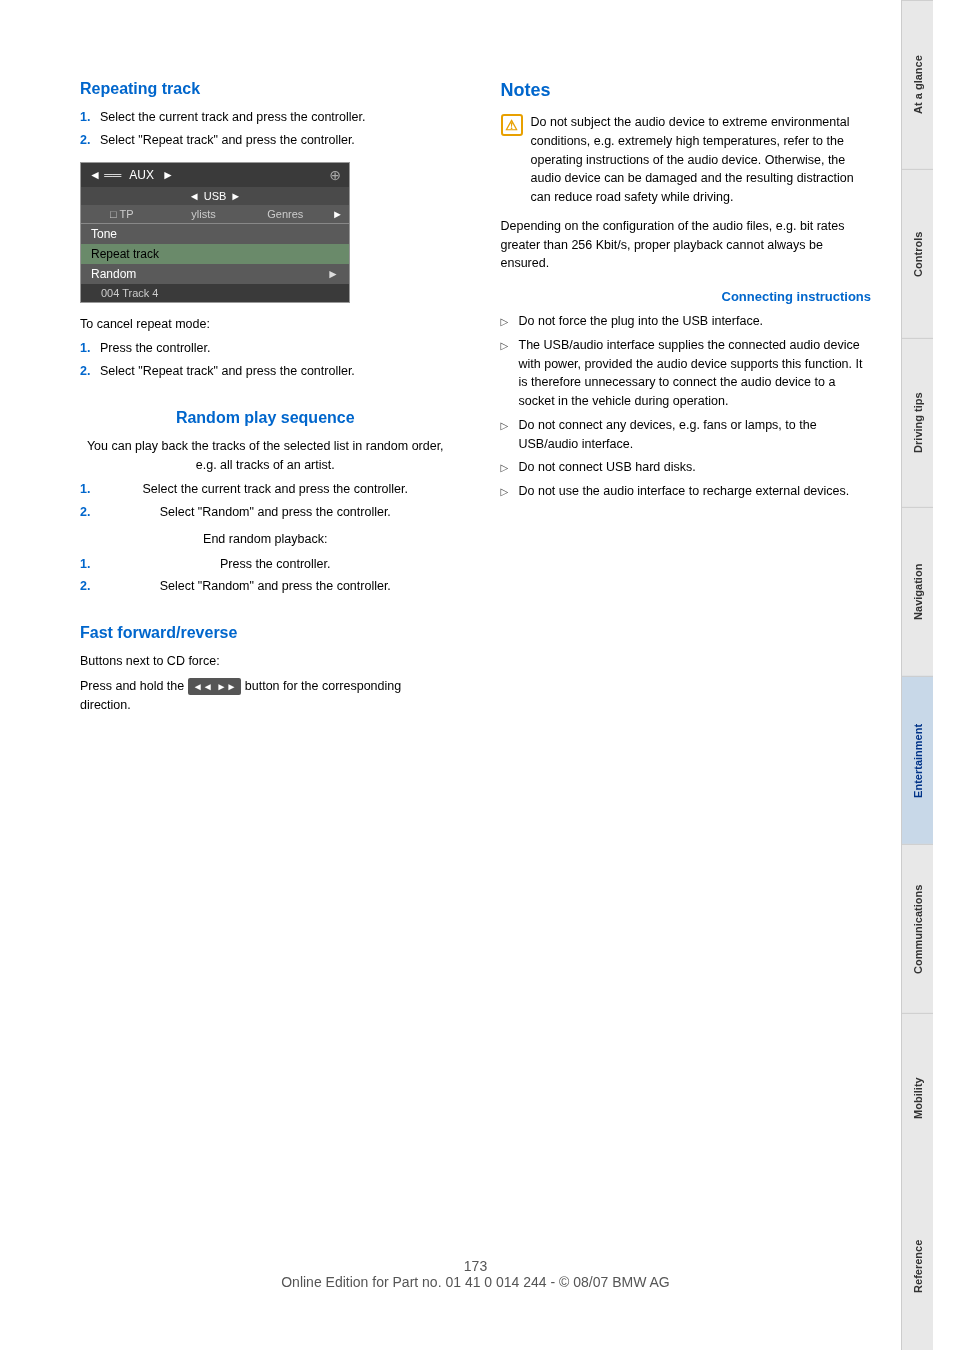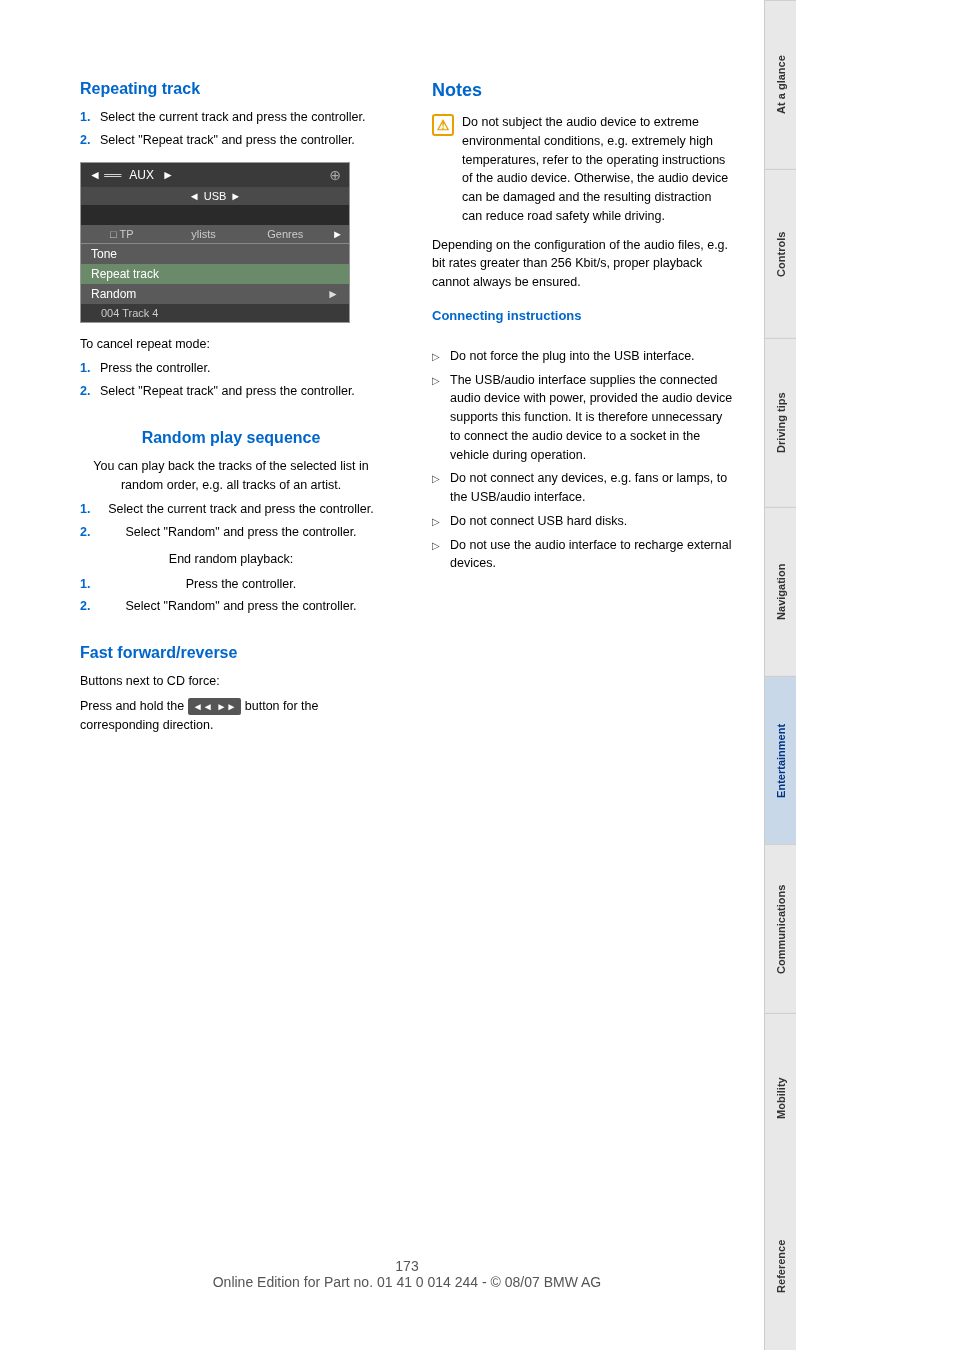--- a/index.html
+++ b/index.html
@@ -8,21 +8,21 @@
       font-size: 13px;
       background: #fff;
       color: #000;
       width: 954px;
       min-height: 1350px;
       position: relative;
     }
 
     .page-container {
       display: flex;
-      width: 796px;
+      width: 933px;
       min-height: 1350px;
     }
 
     .main-content {
       flex: 1;
       padding: 80px 30px 40px 80px;
       display: flex;
       flex-direction: column;
     }
 
@@ -54,22 +54,23 @@
       font-size: 18px;
       font-weight: bold;
       color: #0066cc;
       margin-bottom: 12px;
     }
 
     .subsection-title {
       font-size: 13px;
       font-weight: bold;
       color: #0066cc;
-      margin-bottom: 24px;
+      margin-bottom: 8px;
       margin-top: 16px;
+      text-align: right;
     }
 
     p {
       font-size: 12.5px;
       line-height: 1.5;
       margin-bottom: 8px;
     }
 
     ol {
       padding-left: 0;
@@ -130,21 +131,20 @@
       gap: 4px;
       font-size: 11px;
     }
 
     .ui-screen-tabs {
       background: #5a5a5a;
       color: #ddd;
       display: flex;
       font-size: 11px;
       border-bottom: 1px solid #888;
-      margin-top: 20px;
     }
 
     .ui-tab {
       padding: 3px 8px;
       flex: 1;
       text-align: center;
       color: #ccc;
     }
 
     .ui-tab-arrow {
@@ -157,21 +157,21 @@
       color: #fff;
       padding: 3px 10px;
       font-size: 12px;
       display: flex;
       align-items: center;
       gap: 6px;
     }
 
     .ui-menu-item.selected {
       background: #6a8a6a;
-      color: #ffffff;
+      color: #000000;
     }
 
     .ui-menu-item .arrow {
       margin-left: auto;
       color: #ddd;
     }
 
     .ui-track-bar {
       background: #3a3a3a;
       color: #ccc;

